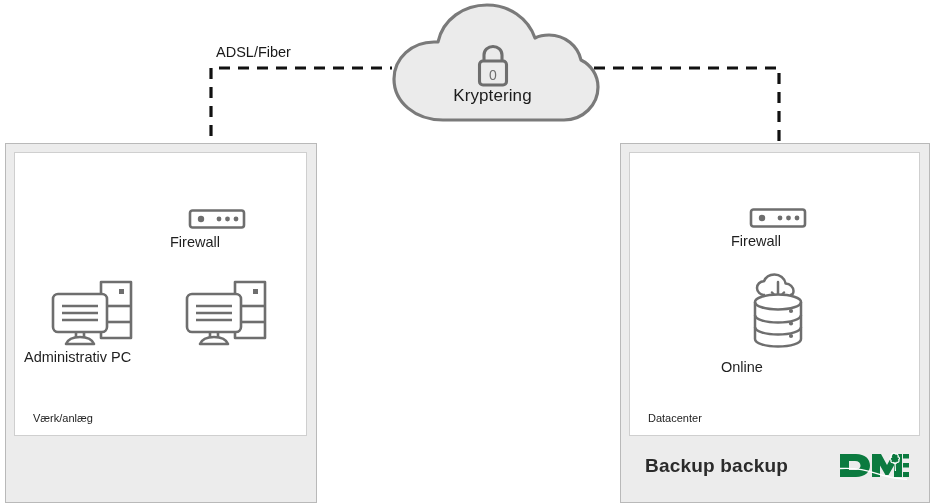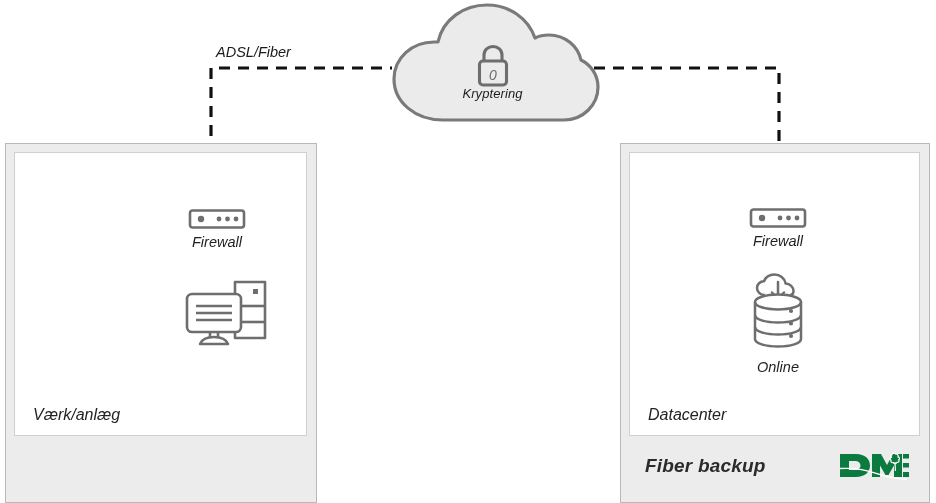--- a/index.html
+++ b/index.html
@@ -4,60 +4,60 @@
 <style>
   html,body{margin:0;padding:0;}
   body{
     width:936px;height:503px;
     background:#ffffff;
     font-family:"Liberation Sans","DejaVu Sans",sans-serif;
     overflow:hidden;
     position:relative;
     color:#222222;
   }
-  #stage{position:absolute;left:0;top:0;width:936px;height:503px;font-style:italic;}
+  #stage{position:absolute;left:0;top:0;width:936px;height:503px;}
 
   
   #wires{position:absolute;left:0;top:0;width:936px;height:503px;pointer-events:none;}
 
   
   .cloud-wrap{position:absolute;left:385px;top:2px;width:215px;height:124px;}
   .cloud-label{
     position:absolute;left:0;top:84px;width:215px;
-    text-align:center;font-size:13px;color:#1c1c1c;letter-spacing:.1px;
+    text-align:center;font-size:17px;color:#1c1c1c;letter-spacing:.1px;
   }
   .lock-holder{position:absolute;left:0;top:40px;width:215px;text-align:center;}
 
   
   .zone{
     position:absolute;
     background:#ececec;
     border:1px solid #b9b9b9;
     box-sizing:border-box;
   }
   #zone-left{left:5px;top:143px;width:312px;height:360px;}
   #zone-right{left:620px;top:143px;width:310px;height:360px;text-align:center;}
 
   .zone-inner{
     position:absolute;left:8px;top:8px;right:9px;height:284px;
     background:#ffffff;border:1px solid #cfcfcf;box-sizing:border-box;
   }
   .zone-inner-label{
     position:absolute;left:18px;bottom:11px;
-    font-size:16px;color:#232323;margin-top:8px;
+    font-size:11px;color:#232323;margin-top:8px;
   }
   .zone-footer{
     position:absolute;left:0;right:0;bottom:0;height:68px;
     display:flex;align-items:center;justify-content:space-between;
     padding:0 20px 4px 24px;box-sizing:border-box;
   }
   .zone-footer-title{font-size:19px;font-weight:bold;color:#2b2b2b;letter-spacing:.2px;}
 
   
-  .node{position:absolute;text-align:center;}
+  .node{position:absolute;text-align:left;}
   .node-label{font-size:14.5px;color:#1f1f1f;white-space:nowrap;margin-top:3px;}
   .node-icon{display:block;margin:0 auto;}
 
   
   #node-fw-left{left:170px;top:207px;width:94px;}
   #node-admin-pc{left:24px;top:278px;width:136px;}
   #node-scada{left:158px;top:278px;width:136px;}
   
   #node-fw-right{left:731px;top:206px;width:94px;}
   #node-backup{left:721px;top:272px;width:114px;}
@@ -123,20 +123,40 @@
     <svg class="node-icon" width="58" height="24" viewBox="0 0 58 24">
       <rect x="2" y="3.5" width="54" height="17" rx="2.5" ry="2.5" fill="#ffffff" stroke="#6e6e6e" stroke-width="2.6"></rect>
       <circle cx="13" cy="12" r="3.2" fill="#6e6e6e"></circle>
       <circle cx="31" cy="12" r="2.4" fill="#6e6e6e"></circle>
       <circle cx="39.5" cy="12" r="2.4" fill="#6e6e6e"></circle>
       <circle cx="48" cy="12" r="2.4" fill="#6e6e6e"></circle>
     </svg>
     <div class="node-label">Firewall</div>
   </div>
 
+  <div class="node" id="node-admin-pc">
+    <svg class="node-icon" width="86" height="68" viewBox="0 0 86 68">
+      <g fill="none" stroke="#6e6e6e" stroke-width="2.6" stroke-linejoin="round">
+
+        <rect x="52" y="4" width="30" height="56"></rect>
+        <line x1="52" y1="28" x2="82" y2="28"></line>
+        <line x1="52" y1="44" x2="82" y2="44"></line>
+
+        <rect x="4" y="16" width="54" height="38" rx="5" ry="5" fill="#ffffff"></rect>
+        <line x1="13" y1="28" x2="49" y2="28"></line>
+        <line x1="13" y1="35" x2="49" y2="35"></line>
+        <line x1="13" y1="42" x2="49" y2="42"></line>
+
+        <path d="M27,54 L27,60 M35,54 L35,60"></path>
+        <path d="M17,66 C19,61 24,59 31,59 C38,59 43,61 45,66 Z" fill="#ffffff"></path>
+      </g>
+      <rect x="70" y="11" width="5" height="5" fill="#6e6e6e"></rect>
+    </svg>
+    <div class="node-label">Administrativ PC</div>
+  </div>
 
   <div class="node" id="node-scada">
     <svg class="node-icon" width="86" height="68" viewBox="0 0 86 68">
       <g fill="none" stroke="#6e6e6e" stroke-width="2.6" stroke-linejoin="round">
         <rect x="52" y="4" width="30" height="56"></rect>
         <line x1="52" y1="28" x2="82" y2="28"></line>
         <line x1="52" y1="44" x2="82" y2="44"></line>
         <rect x="4" y="16" width="54" height="38" rx="5" ry="5" fill="#ffffff"></rect>
         <line x1="13" y1="28" x2="49" y2="28"></line>
         <line x1="13" y1="35" x2="49" y2="35"></line>
@@ -146,21 +166,21 @@
       </g>
       <rect x="70" y="11" width="5" height="5" fill="#6e6e6e"></rect>
     </svg>
   </div>
 
   <div class="zone" id="zone-right">
     <div class="zone-inner">
       <div class="zone-inner-label">Datacenter</div>
     </div>
     <div class="zone-footer">
-      <div class="zone-footer-title">Fiber backup</div>
+      <div class="zone-footer-title">Backup backup</div>
 
       <svg class="dme-logo" width="70" height="32" viewBox="0 0 70 32">
         <g fill="#0b7a3f">
 
           <path d="M1,4 H17 C26,4 31,9 31,15.5 C31,22 26,27 17,27 H1 Z
                    M10,11 V20 H16 C19.5,20 21.5,18.2 21.5,15.5 C21.5,12.8 19.5,11 16,11 Z"></path>
 
           <path d="M33,4 H42 L48,15 L54,4 H63 V27 H55 V15.5 L49.5,25 H46.5 L41,15.5 V27 H33 Z"></path>
 
           <path d="M64,4 H70 V8.6 H64 Z M64,12.9 H70 V17.5 H64 Z M64,22 H70 V27 H64 Z"></path>

